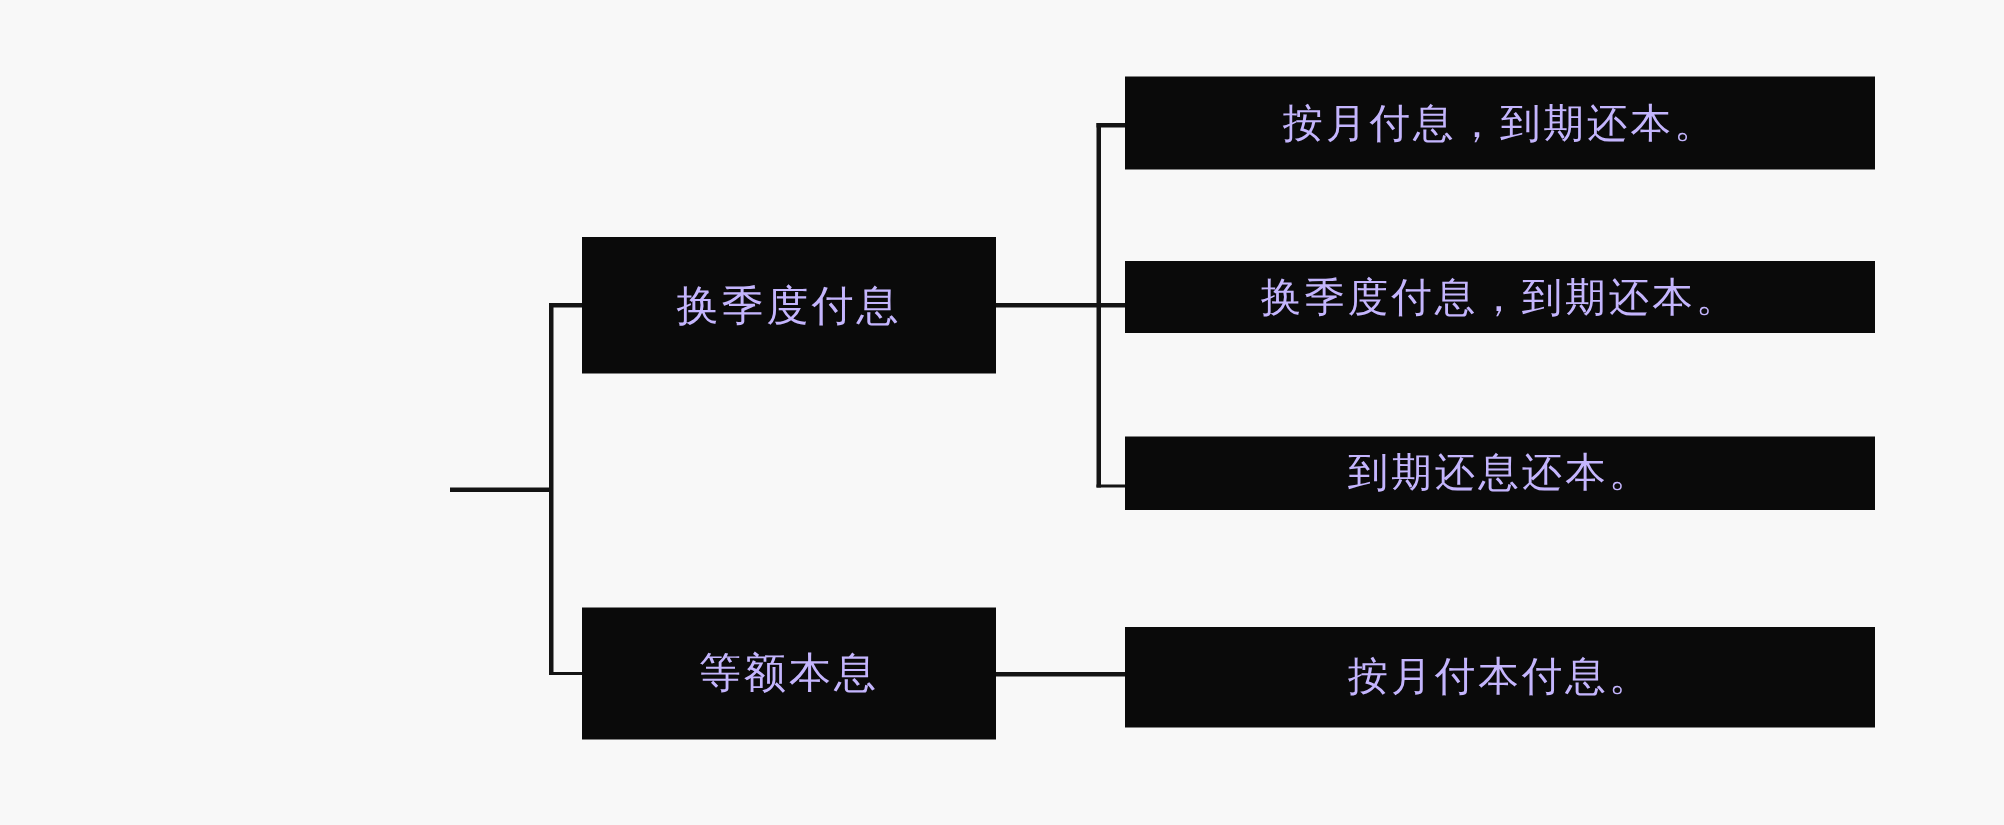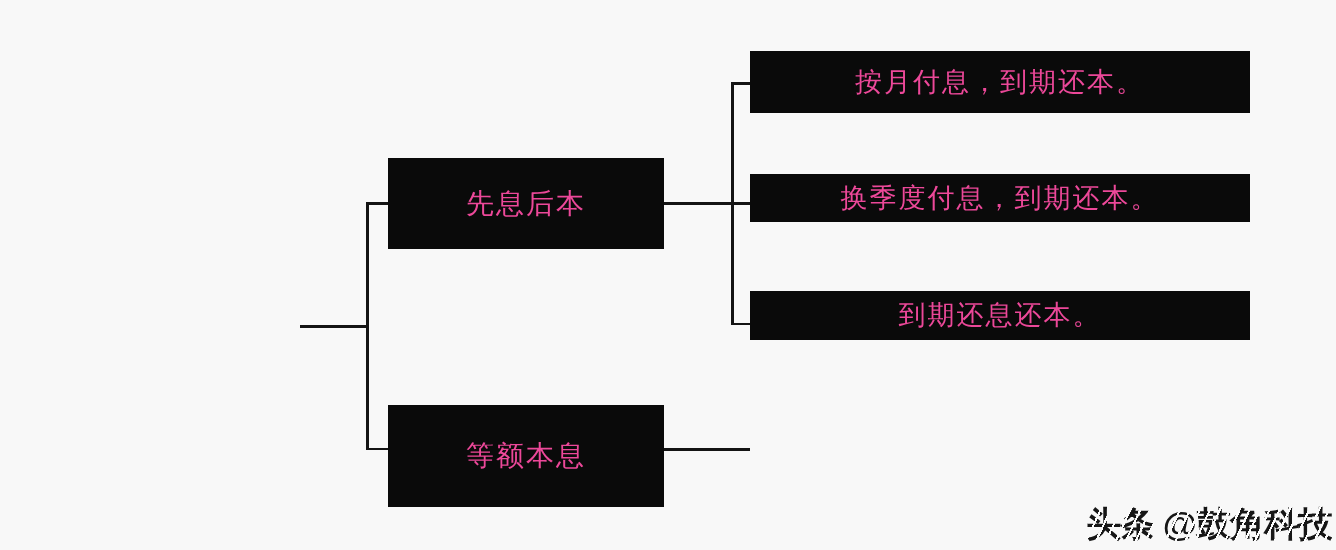--- a/index.html
+++ b/index.html
@@ -11,35 +11,35 @@
     position: relative;
     width: 1336px;
     height: 550px;
     background: #f8f8f8;
     font-family: "Liberation Sans", sans-serif;
     overflow: hidden;
   }
   .node {
     position: absolute;
     background: #0a0a0a;
-    color: #ec4899;
+    color: #c4b5fd;
     display: flex;
     align-items: center;
     justify-content: center;
     text-align: center;
     letter-spacing: 2px;
     line-height: 1;
     white-space: nowrap;
   }
   .node.root, .node.mid { font-size: 28px; }
   .node.leaf { font-size: 27px; }
 
   #node-root { left: 27px;  top: 282px; width: 273px; height: 89px; }
   #node-mid1 { left: 388px; top: 158px; width: 276px; height: 91px; }
-  #node-mid2 { left: 388px; top: 405px; width: 276px; height: 102px; }
+  #node-mid2 { left: 388px; top: 405px; width: 276px; height: 88px; }
   #node-leaf1 { left: 750px; top: 51px;  width: 500px; height: 62px; }
   #node-leaf2 { left: 750px; top: 174px; width: 500px; height: 48px; }
   #node-leaf3 { left: 750px; top: 291px; width: 500px; height: 49px; }
   #node-leaf4 { left: 750px; top: 418px; width: 500px; height: 67px; }
 
   .line {
     position: absolute;
     background: #141414;
   }
   .h { height: 2.5px; }
@@ -83,26 +83,26 @@
   <div class="line v" id="ln-mid-v"></div>
   <div class="line h" id="ln-mid1-in"></div>
   <div class="line h" id="ln-mid2-in"></div>
   <div class="line h" id="ln-mid1-out"></div>
   <div class="line v" id="ln-right-v"></div>
   <div class="line h" id="ln-leaf1-in"></div>
   <div class="line h" id="ln-leaf3-in"></div>
   <div class="line h" id="ln-leaf4-in"></div>
 
 
-  <div class="node mid" id="node-mid1">先息后本</div>
+  <div class="node mid" id="node-mid1">换季度付息</div>
 
   <div class="node mid" id="node-mid2">等额本息</div>
 
   <div class="node leaf" id="node-leaf1">按月付息，到期还本。</div>
 
   <div class="node leaf" id="node-leaf2">换季度付息，到期还本。</div>
 
   <div class="node leaf" id="node-leaf3">到期还息还本。</div>
 
+  <div class="node leaf" id="node-leaf4">按月付本付息。</div>
 
-  <div class="watermark">头条 @鼓角科技</div>
 
 </div>
 
 </body></html>

